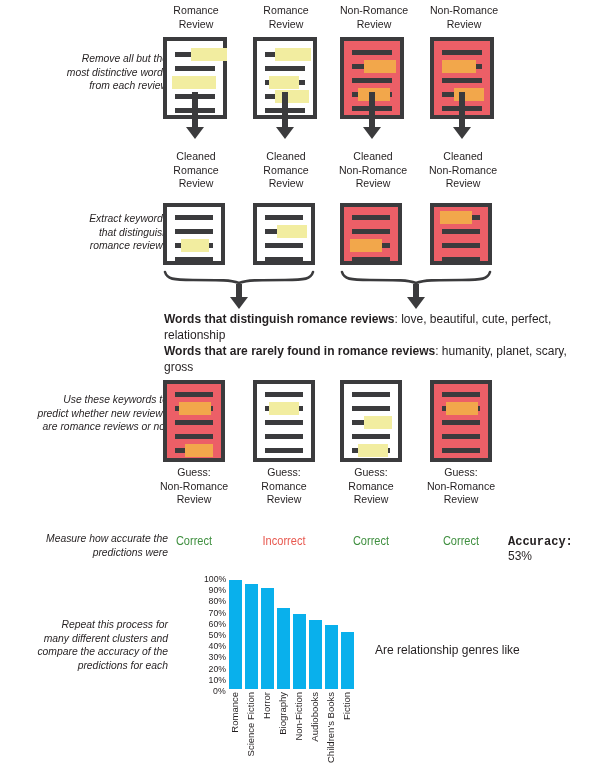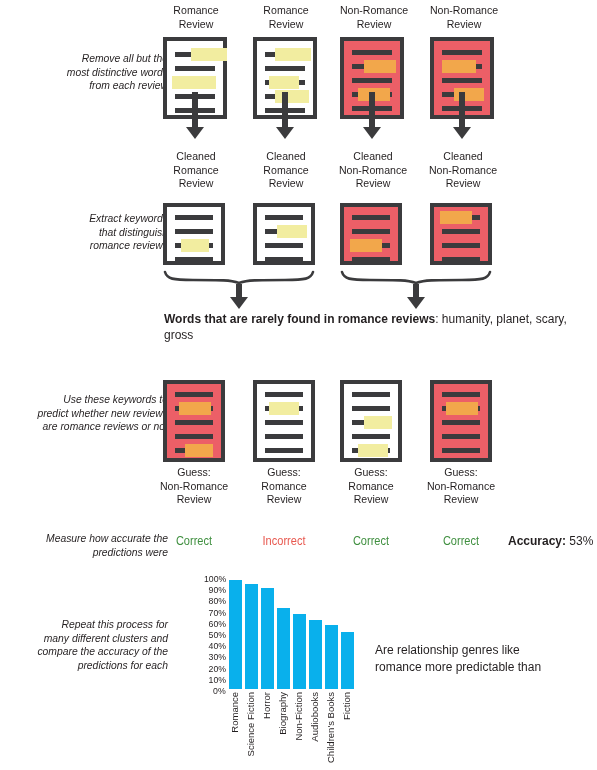--- a/index.html
+++ b/index.html
@@ -12,21 +12,21 @@
   .hl{position:absolute;height:13px;background:#f2eda0;}
   .hl.orange{background:#f2a74b;}
   .arrow{position:absolute;width:6px;background:#3b3b3d;}
   .arrow:after{content:"";position:absolute;left:-6px;bottom:-11px;width:0;height:0;border-left:9px solid transparent;border-right:9px solid transparent;border-top:12px solid #3b3b3d;}
   .kw-block{position:absolute;font-size:12px;line-height:16px;}
   .kw-block b{font-weight:bold;}
   .verdict{position:absolute;font-size:12px;text-align:center;transform:scaleX(0.92);}
   .correct{color:#3f8f3f;}
   .incorrect{color:#e8584f;}
   .accuracy{position:absolute;font-size:12px;}
-  .accuracy b{font-weight:bold;}
+  .accuracy b{font-weight:bold;font-family:Liberation Mono, monospace;}
   .chart{position:absolute;}
   .ytick{position:absolute;right:0;font-size:9.5px;line-height:9.5px;text-align:right;transform:scaleX(0.92);transform-origin:right center;white-space:nowrap;}
   .bar{position:absolute;background:#09b0ec;bottom:0;}
   .xlabel{position:absolute;font-size:9.5px;white-space:nowrap;writing-mode:vertical-rl;transform:rotate(180deg);transform-origin:center;}
   .question{position:absolute;font-size:12px;line-height:16.5px;}
   .brace{position:absolute;}
 </style>
 </head>
 <body>
 
@@ -162,20 +162,23 @@
 <div class="arrow" style="left:236px;top:284px;height:14px;"></div>
 
 <div class="brace" style="left:340px;top:268px;">
   <svg width="152" height="16" viewBox="0 0 152 16">
     <path d="M2,4 C4,11 10,12 30,12 C58,12 68,12 76,15 C84,12 94,12 122,12 C142,12 148,11 150,4" fill="none" stroke="#3b3b3d" stroke-width="2.6" stroke-linecap="round"></path>
   </svg>
 </div>
 <div class="arrow" style="left:413px;top:284px;height:14px;"></div>
 
 <div class="kw-block" style="left:164px;top:311px;width:420px;">
+  <div>
+    <b>Words that distinguish romance reviews</b><span>: love, beautiful, cute, perfect, relationship</span>
+  </div>
   <div>
     <b>Words that are rarely found in romance reviews</b><span>: humanity, planet, scary, gross</span>
   </div>
 </div>
 
 <div class="side-note" style="left:6px;top:393px;width:162px;">
   <div>Use these keywords to</div>
   <div>predict whether new reviews</div>
   <div>are romance reviews or not</div>
 </div>
@@ -288,14 +291,13 @@
     <div class="xlabel" style="left:48px;top:0;width:13px;text-align:left;">Biography</div>
     <div class="xlabel" style="left:64px;top:0;width:13px;text-align:left;">Non-Fiction</div>
     <div class="xlabel" style="left:80px;top:0;width:13px;text-align:left;">Audiobooks</div>
     <div class="xlabel" style="left:96px;top:0;width:13px;text-align:left;">Children's Books</div>
     <div class="xlabel" style="left:112px;top:0;width:13px;text-align:left;">Fiction</div>
   </div>
 </div>
 
 <div class="question" style="left:375px;top:642px;width:200px;">
   <div>Are relationship genres like</div>
-  <div>romance more predictable than</div>
 </div>
 
 </body></html>

